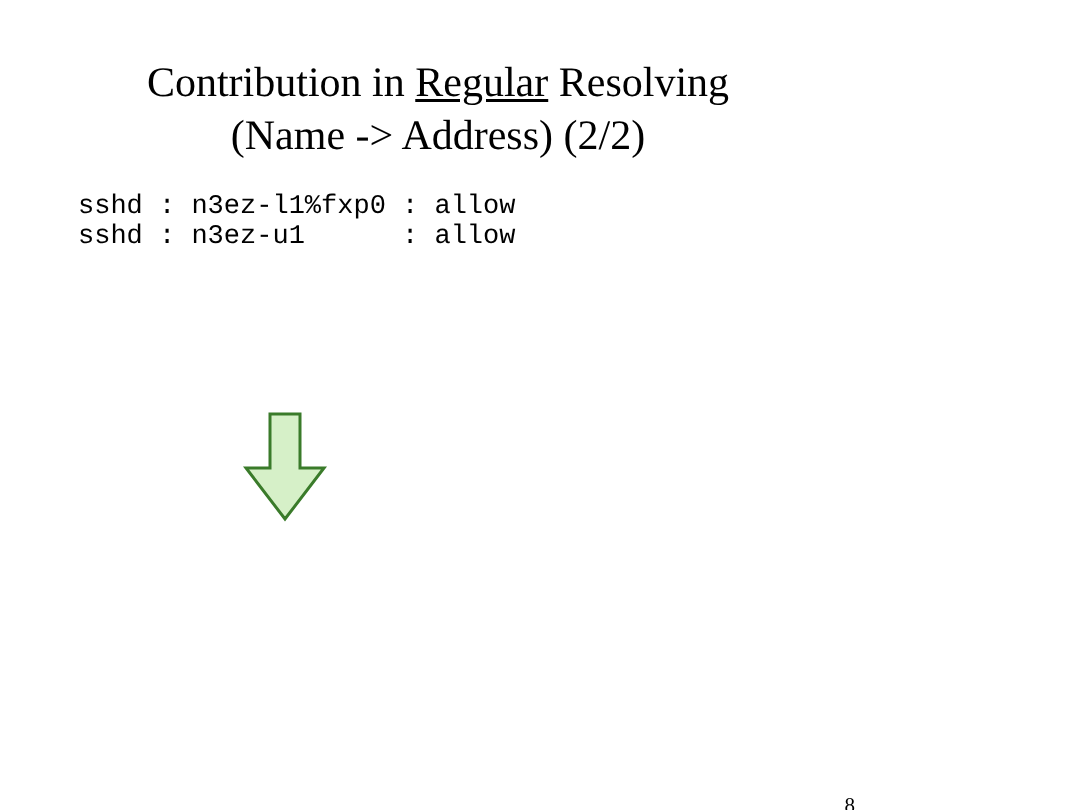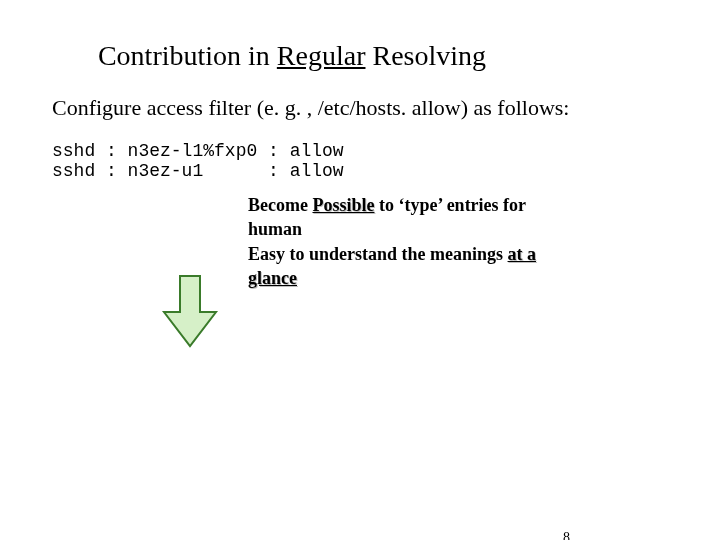--- a/index.html
+++ b/index.html
@@ -68,35 +68,31 @@
     font-family: "Times New Roman", Times, serif;
   }
 </style>
 </head>
 <body>
 
 <div class="slide">
 
   <div class="title">
     <span>Contribution in </span><span class="u">Regular</span><span> Resolving</span><br>
+    <span>(Name -&gt; Address)  (2/2)</span>
   </div>
 
-  <div class="intro">Configure access filter (e. g. , /etc/hosts. allow) as follows:</div>
 
 
   <div class="arrow-wrap">
     <svg width="60" height="78" viewBox="0 0 60 78">
       <polygon points="20,4 40,4 40,40 56,40 30,74 4,40 20,40" fill="#d6f0c8" stroke="#3a7b2a" stroke-width="2"></polygon>
     </svg>
   </div>
 
 
   <div class="code code-block-2"><span>sshd : n3ez-l1%fxp0 : allow</span>
 <span>sshd : n3ez-u1      : allow</span></div>
 
-  <div class="note note-2">
-    <span>Become </span><span class="ushadow">Possible</span><span> to ‘type’ entries for human</span><br>
-    <span>Easy to understand the meanings </span><span class="ushadow">at a glance</span>
-  </div>
 
   <div class="pagenum">8</div>
 
 </div>
 
 </body></html>

